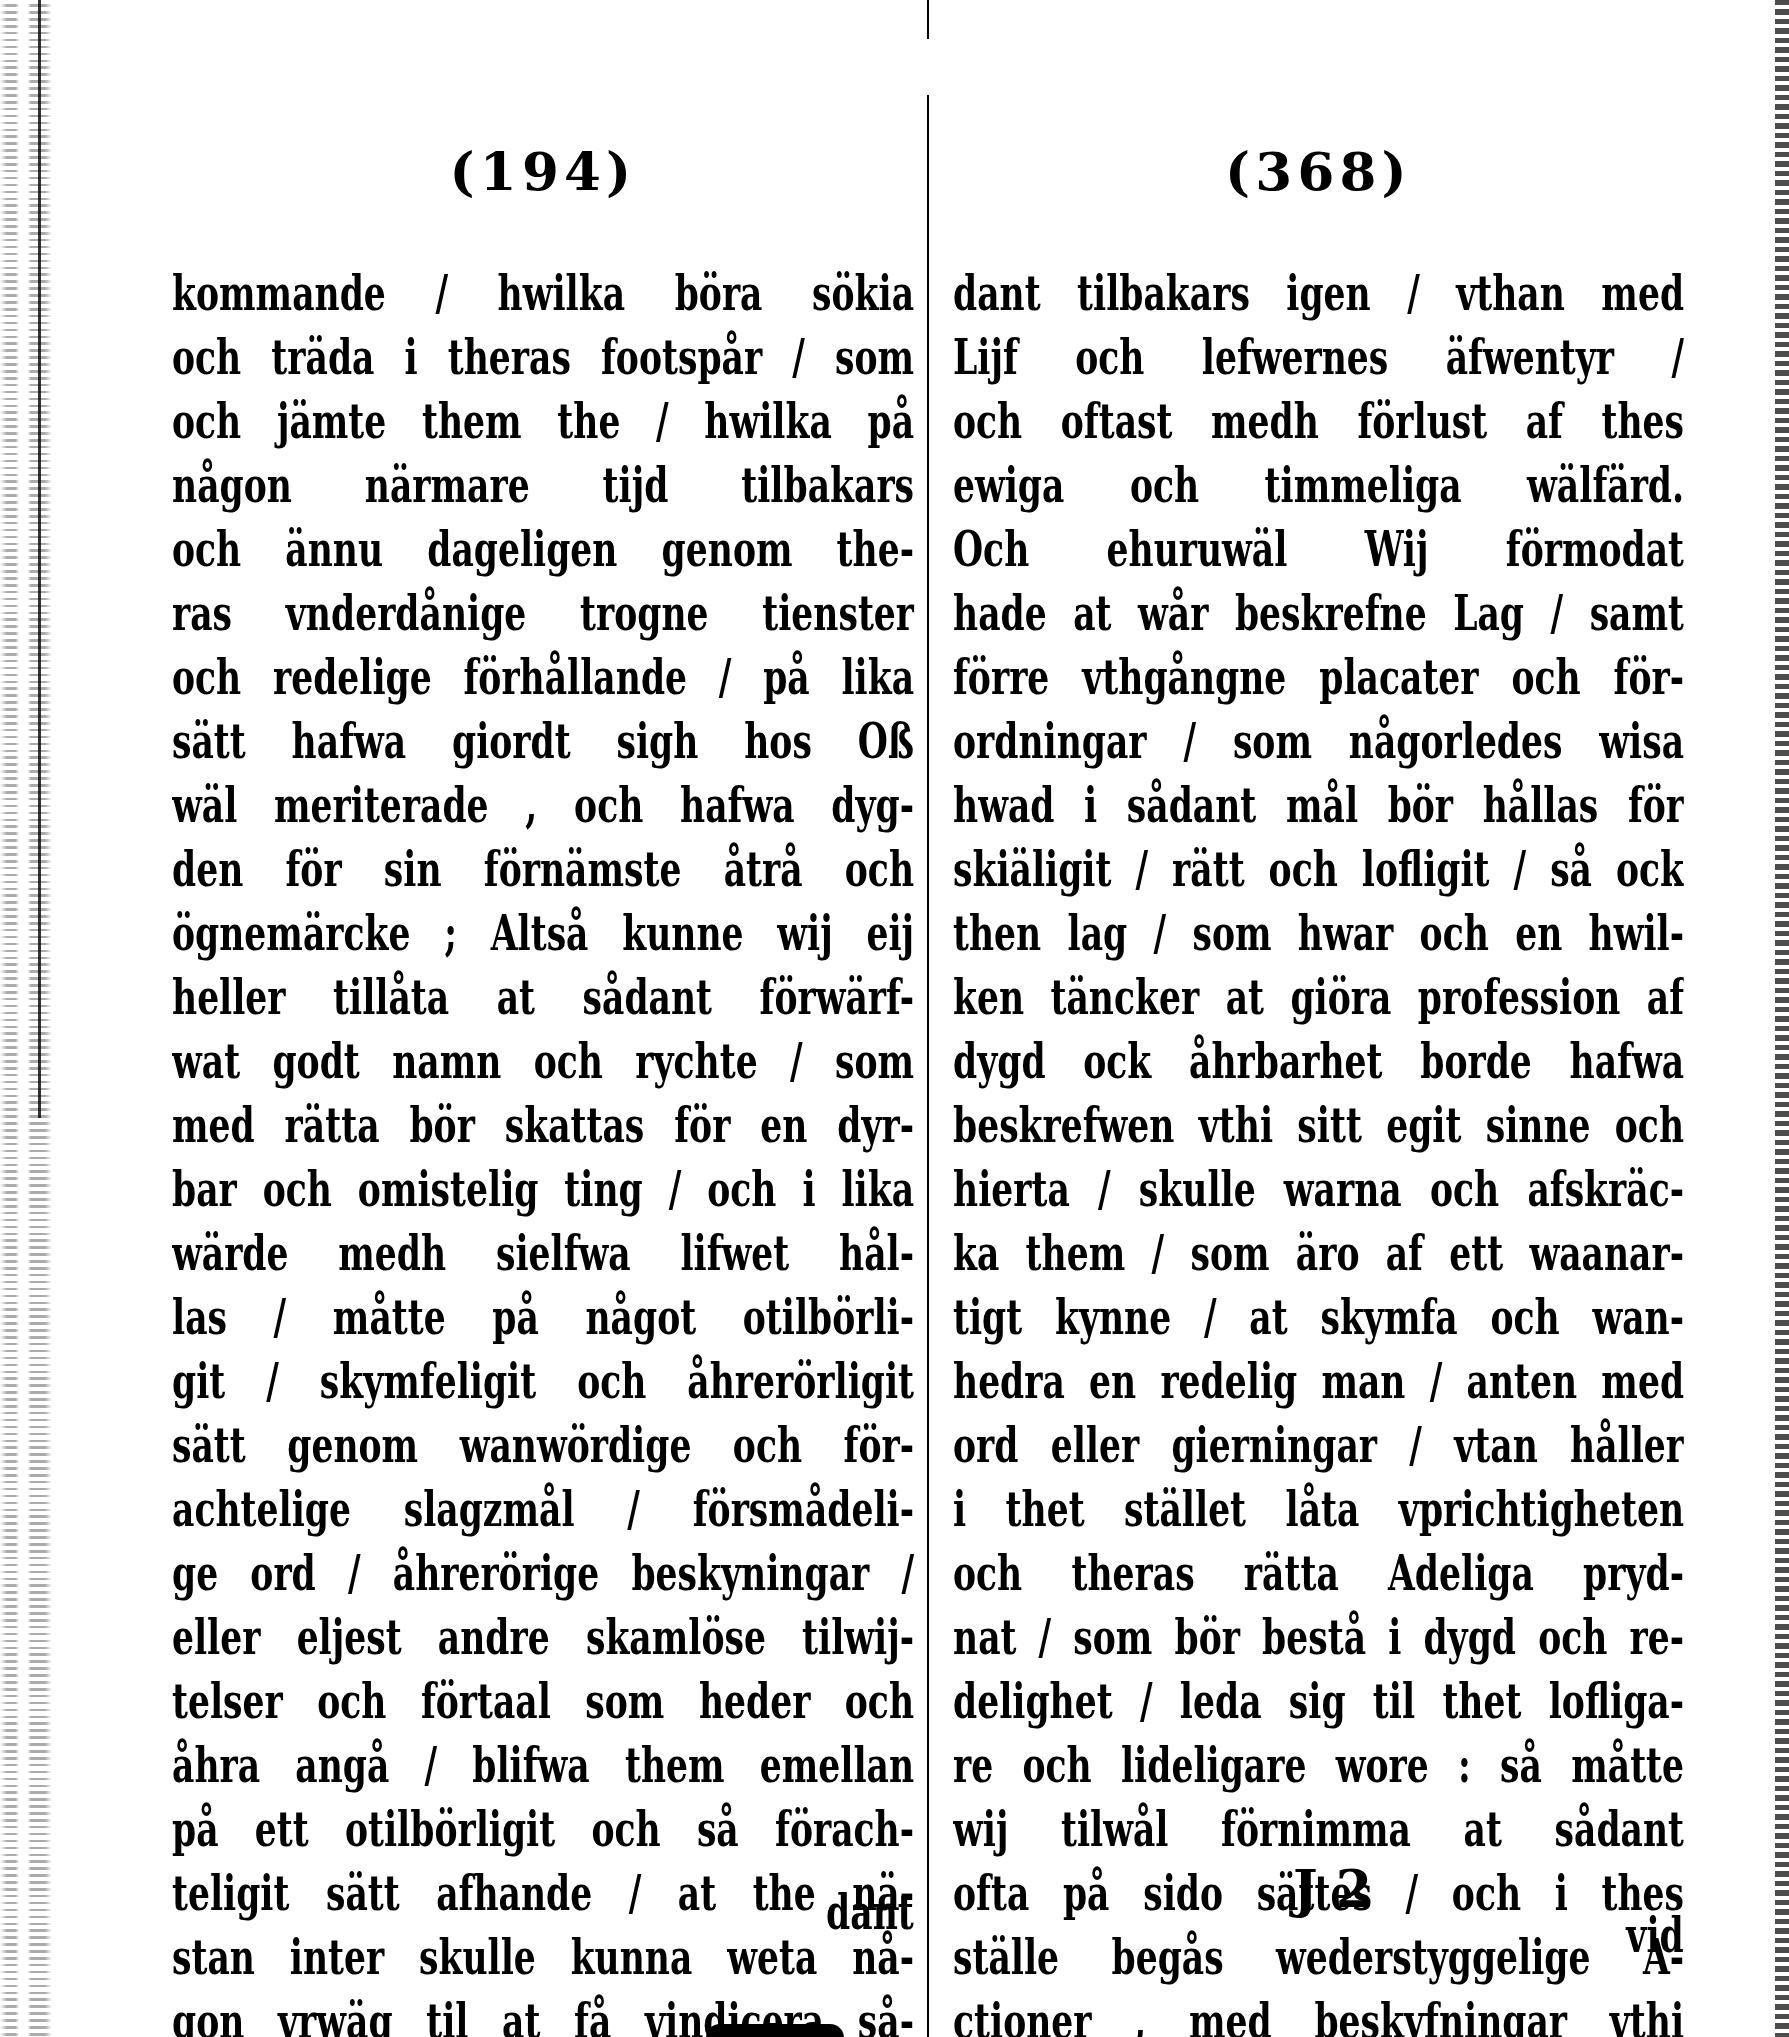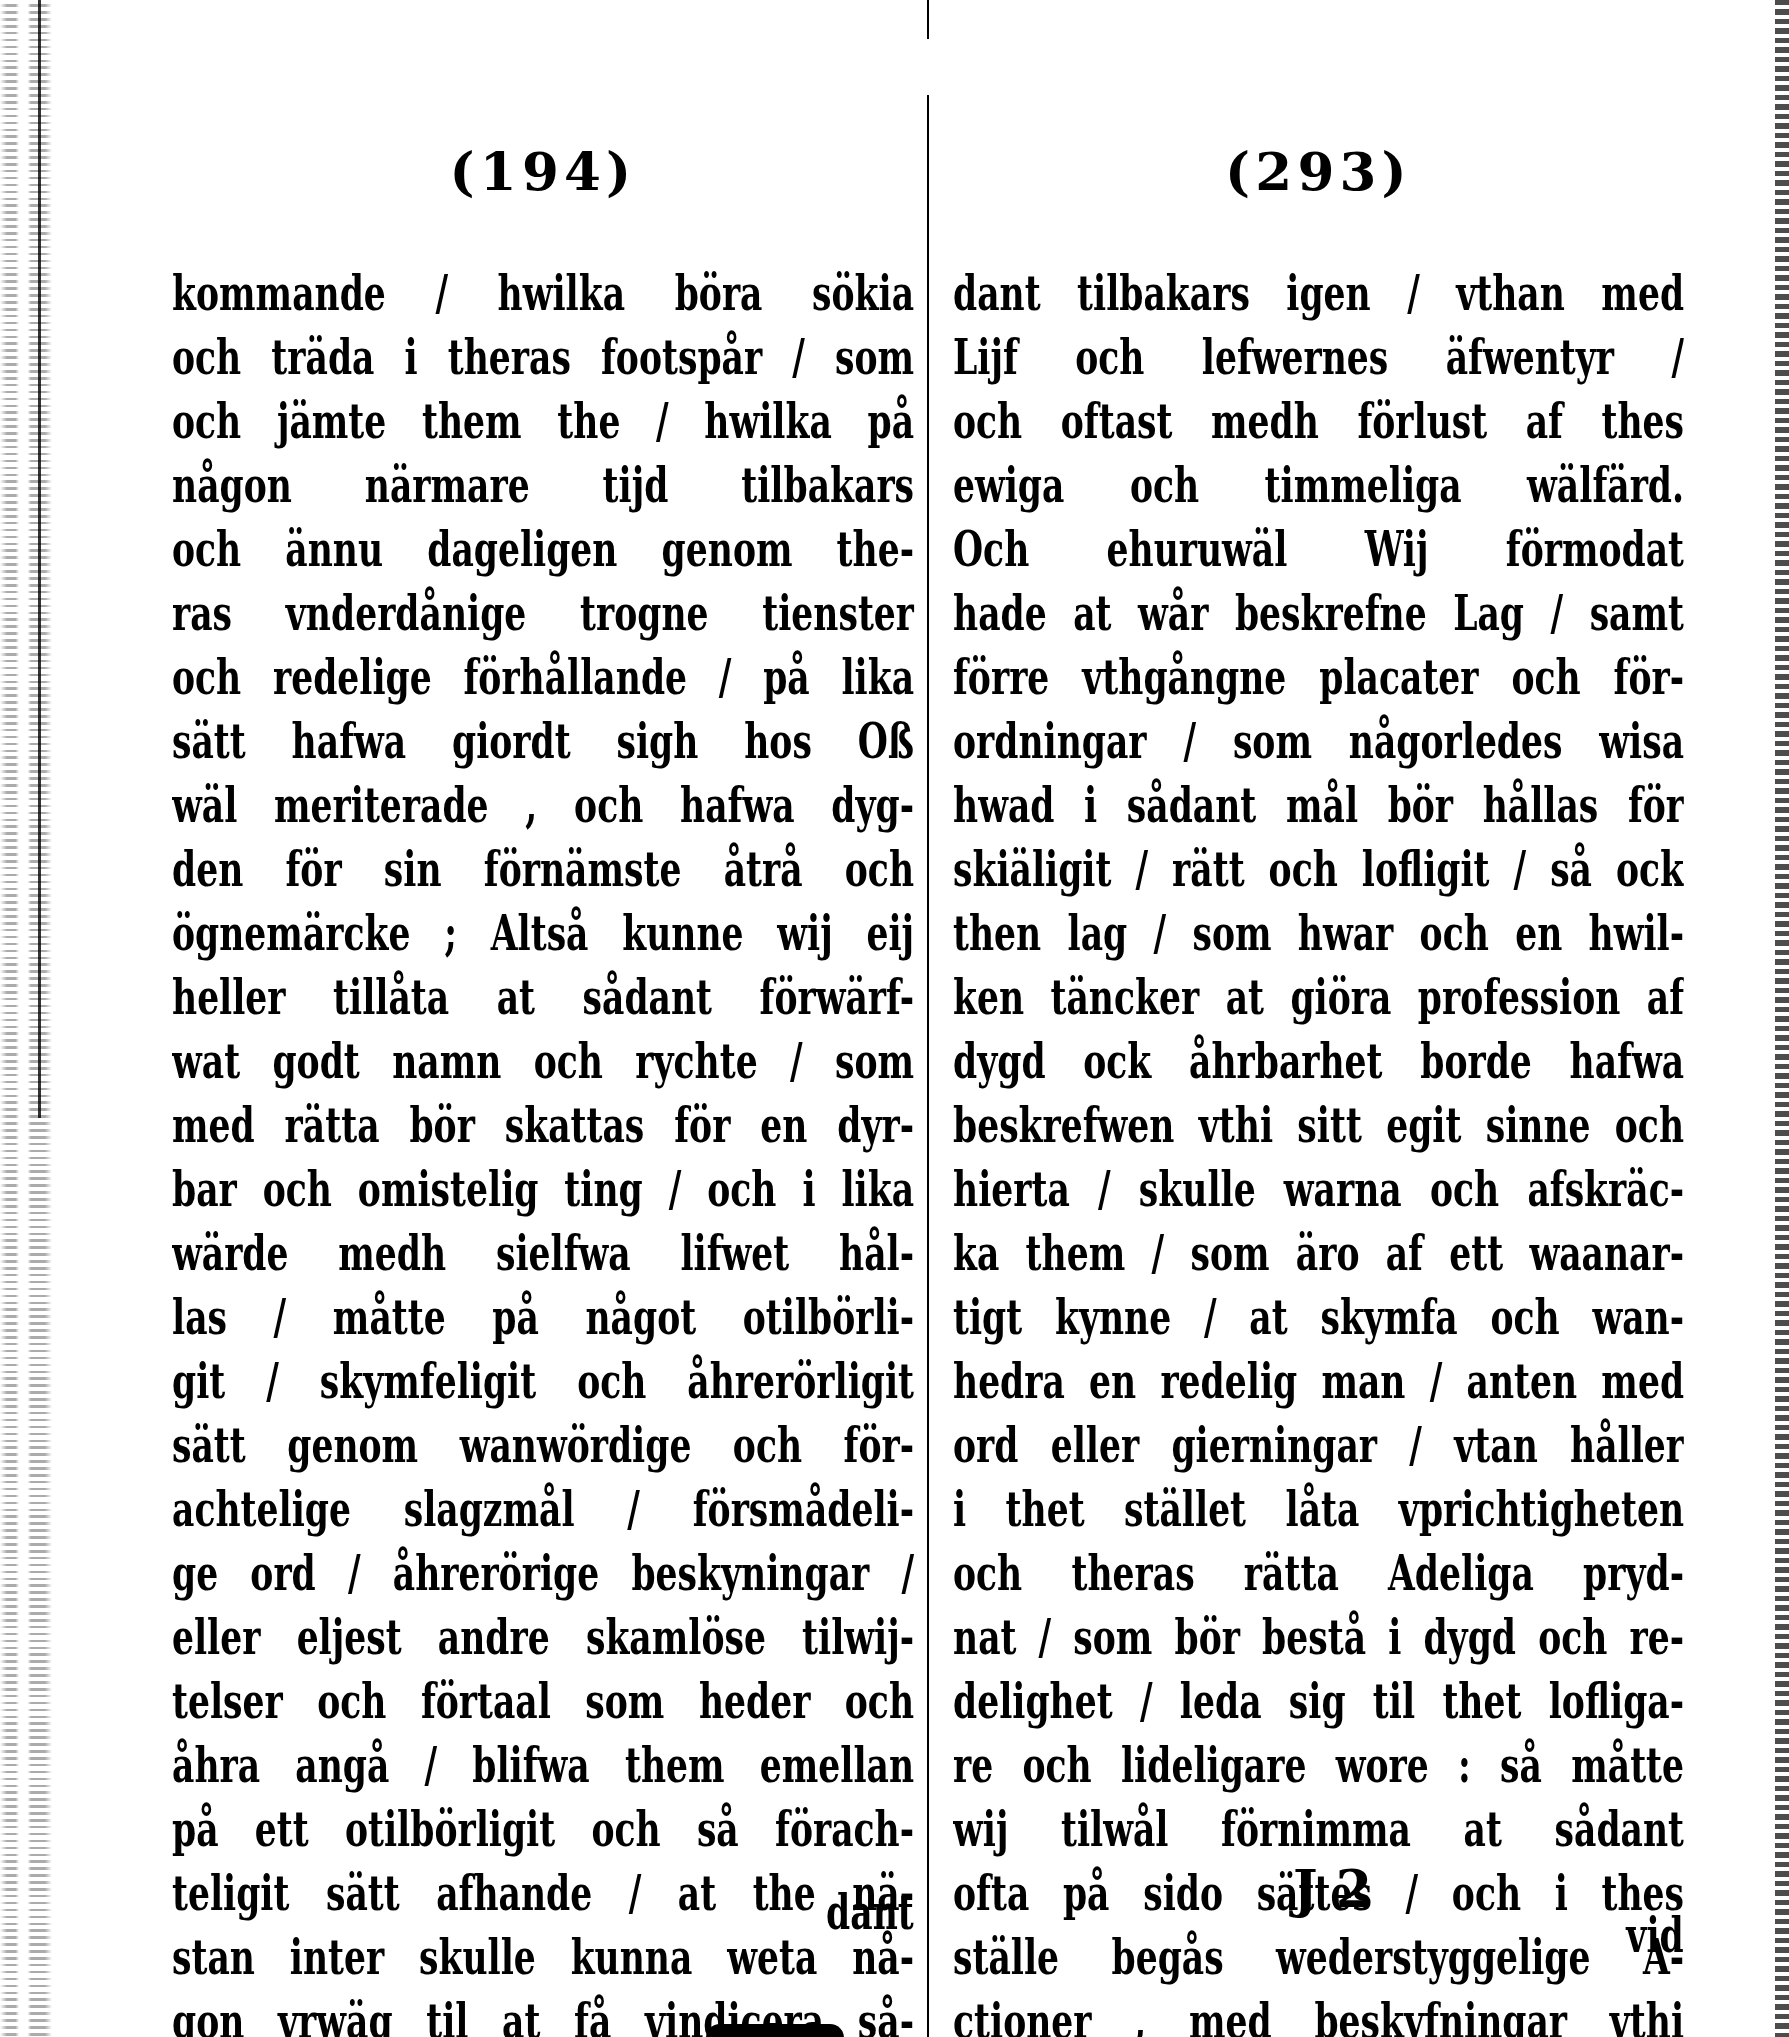--- a/index.html
+++ b/index.html
@@ -108,21 +108,21 @@
       <div class="line">åhra angå / blifwa them emellan</div>
       <div class="line">på ett otilbörligit och så förach-</div>
       <div class="line">teligit sätt afhande / at the nä-</div>
       <div class="line">stan inter skulle kunna weta nå-</div>
       <div class="line">gon vrwäg til at få vindicera så-</div>
     </div>
   <div class="catchword">dant</div>
 </div>
 
 <div class="page right">
-  <div class="page-number">(293)</div>
+  <div class="page-number">(368)</div>
   <div class="lines" id="right-lines">
       <div class="line">dant tilbakars igen / vthan med</div>
       <div class="line">Lijf och lefwernes äfwentyr /</div>
       <div class="line">och oftast medh förlust af thes</div>
       <div class="line">ewiga och timmeliga wälfärd.</div>
       <div class="line">Och ehuruwäl Wij förmodat</div>
       <div class="line">hade at wår beskrefne Lag / samt</div>
       <div class="line">förre vthgångne placater och för-</div>
       <div class="line">ordningar / som någorledes wisa</div>
       <div class="line">hwad i sådant mål bör hållas för</div>

